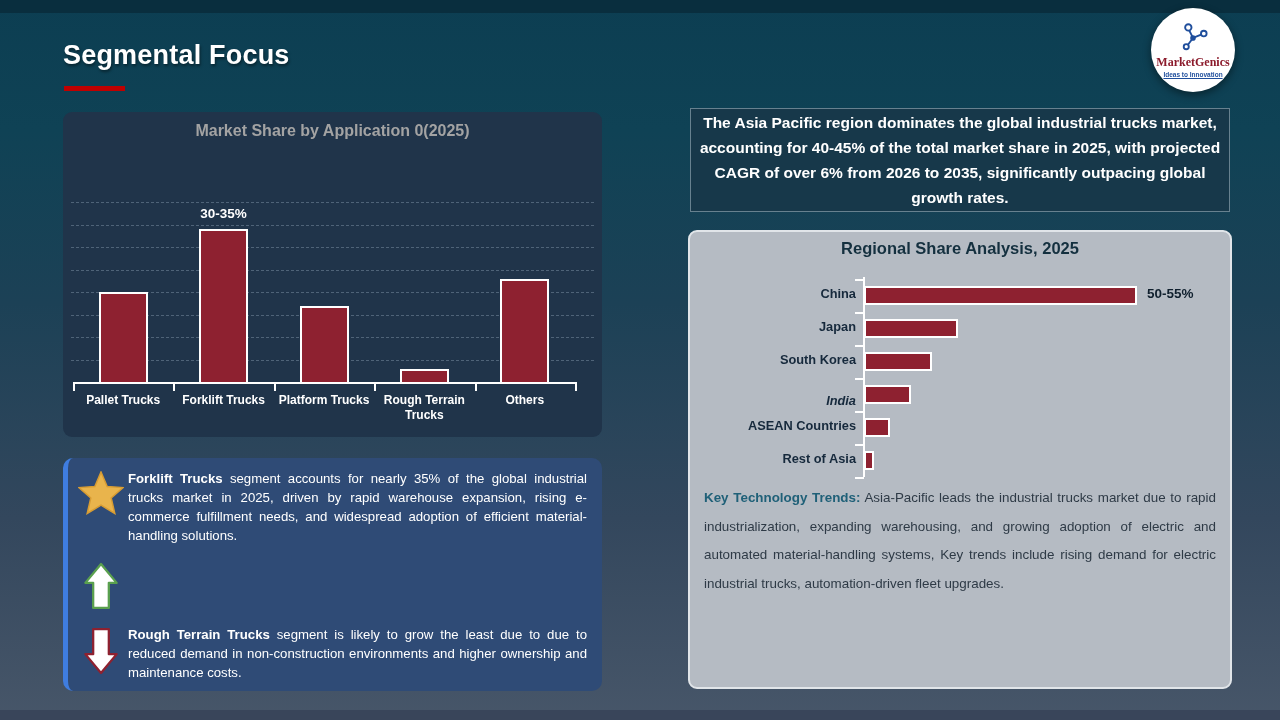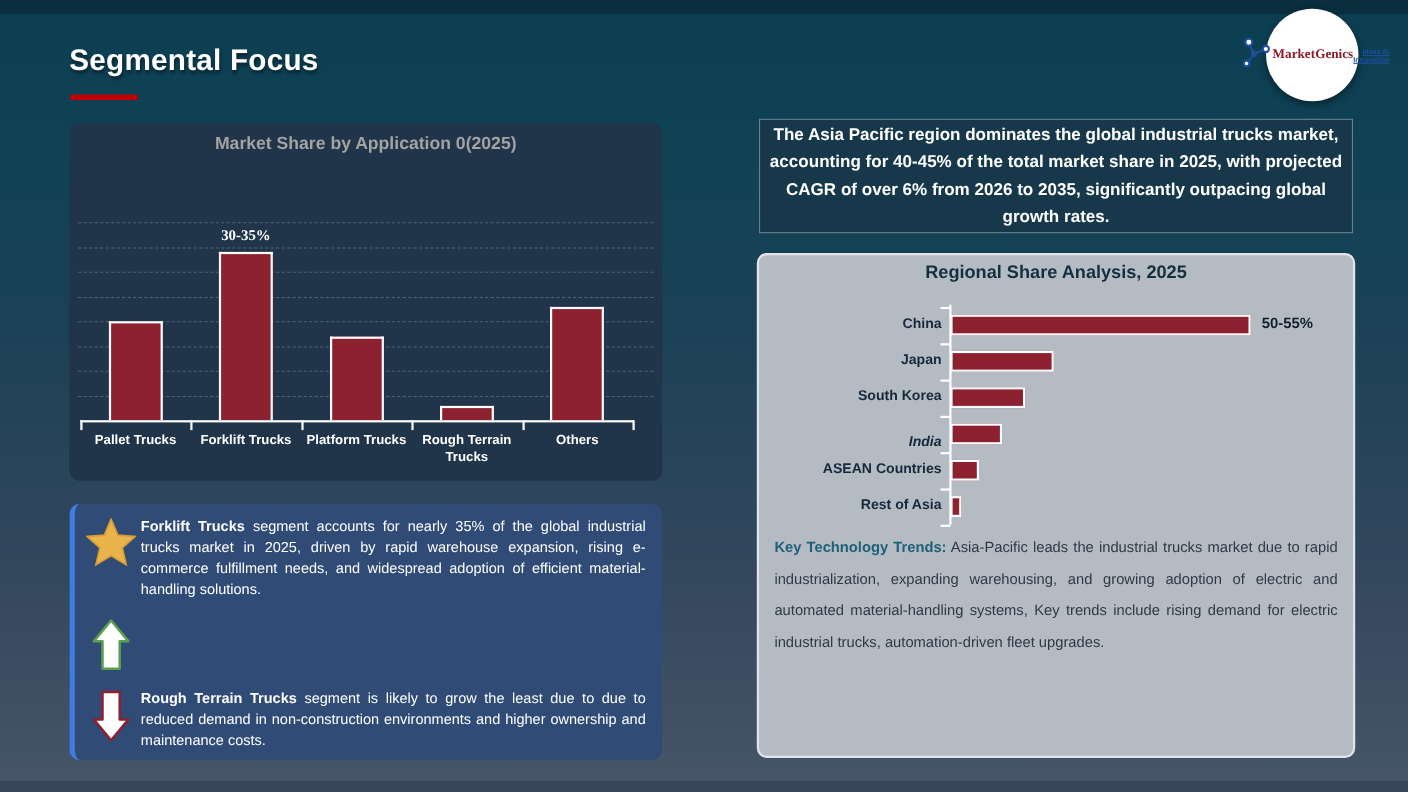--- a/index.html
+++ b/index.html
@@ -14,21 +14,21 @@
 
   .slide-title {
     position:absolute; left:63px; top:40px; color:#ffffff; font-size:27px; font-weight:bold;
     letter-spacing:.2px; text-shadow:1px 2px 3px rgba(0,0,0,.45);
   }
   .title-underline { position:absolute; left:64px; top:86px; width:61px; height:5px; background:#c00000; }
 
   .logo {
     position:absolute; left:1151px; top:8px; width:84px; height:84px; border-radius:50%;
     background:#ffffff; box-shadow:0 3px 8px rgba(0,0,0,.45);
-    display:flex; flex-direction:row; align-items:center; justify-content:center; text-align:right;
+    display:flex; flex-direction:column; align-items:center; justify-content:center; text-align:right;
   }
   .logo-name { font-family:"Liberation Serif", serif; font-weight:bold; font-size:12px; color:#8b1a2b; line-height:1.1; }
   .logo-tagline { font-size:6.5px; font-weight:bold; color:#1f4e9c; text-decoration:underline; margin-top:1px; }
 
   
   .vpanel {
     position:absolute; left:63px; top:112px; width:539px; height:325px;
     background:#20344a; border-radius:9px;
   }
   .vpanel-title { position:absolute; left:0; right:0; top:10px; text-align:center; color:#a3a3a3; font-size:16px; font-weight:bold; }
@@ -110,21 +110,21 @@
       <div class="grid" style="top: 202.5px;"></div>
       <div class="grid" style="top: 180px;"></div>
       <div class="grid" style="top: 157.5px;"></div>
       <div class="grid" style="top: 135px;"></div>
       <div class="grid" style="top: 112.5px;"></div>
       <div class="grid" style="top: 90px;"></div>
       <div class="vbar" style="left: 35.7px; top: 180px; height: 90px;"></div>
       <div class="cat" style="left: 10px; width: 100.4px;">Pallet Trucks</div>
       <div class="vbar" style="left: 136.1px; top: 117px; height: 153px;"></div>
       <div class="cat" style="left: 110.4px; width: 100.4px;">Forklift Trucks</div>
-      <div class="dlab" style="left: 110.4px; width: 100.4px; top: 94px; font-family: Liberation Serif, serif;">30-35%</div>
+      <div class="dlab" style="left: 110.4px; width: 100.4px; top: 94px;">30-35%</div>
       <div class="vbar" style="left: 236.5px; top: 193.5px; height: 76.5px;"></div>
       <div class="cat" style="left: 210.8px; width: 100.4px;">Platform Trucks</div>
       <div class="vbar" style="left: 336.9px; top: 256.5px; height: 13.5px;"></div>
       <div class="cat" style="left: 311.2px; width: 100.4px;">Rough Terrain Trucks</div>
       <div class="vbar" style="left: 437.3px; top: 166.5px; height: 103.5px;"></div>
       <div class="cat" style="left: 411.6px; width: 100.4px;">Others</div>
       <div class="vaxis"></div>
       <div class="vtick" style="left: 10px;"></div>
       <div class="vtick" style="left: 110.4px;"></div>
       <div class="vtick" style="left: 210.8px;"></div>

